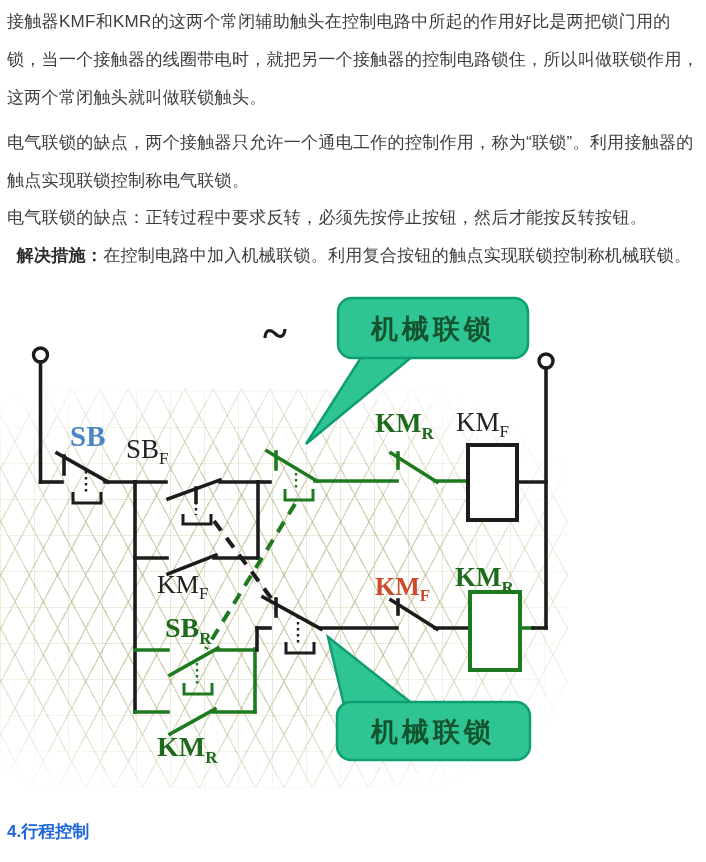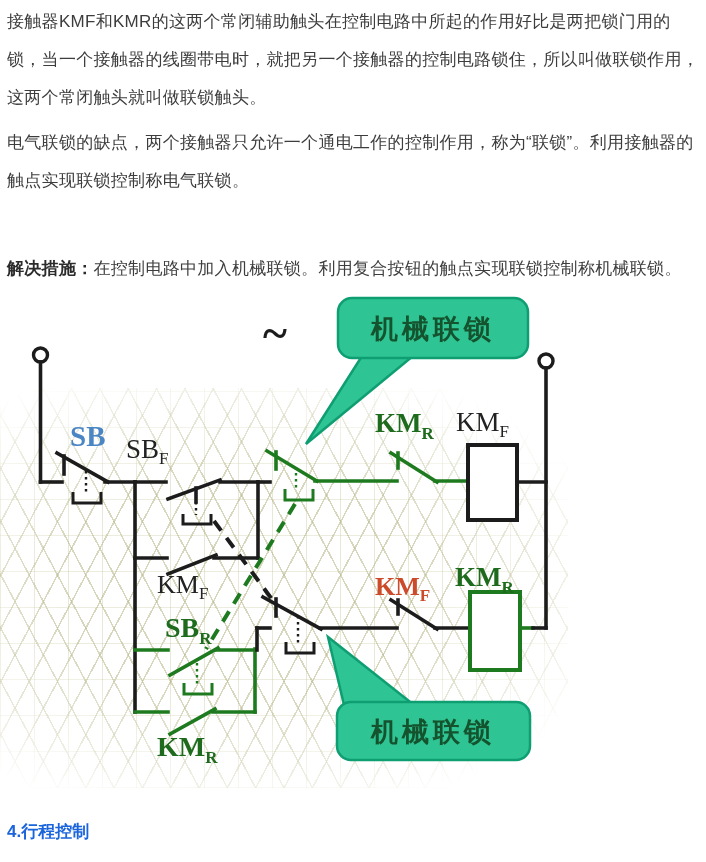--- a/index.html
+++ b/index.html
@@ -3,21 +3,21 @@
 <meta charset="utf-8">
 <style>
   html,body{margin:0;padding:0;}
   body{width:706px;height:862px;background:#ffffff;font-family:"Liberation Sans","DejaVu Sans",sans-serif;}
   .page{position:relative;width:706px;height:862px;overflow:hidden;background:#fff;}
 
   .para{position:absolute;left:7px;width:694px;font-size:17px;line-height:38px;color:#3d3d3d;letter-spacing:.3px;}
   #p1{top:3px;}
   #p2{top:124px;}
   #p3{top:199px;}
-  #p4{top:250px;}
+  #p4{top:237px;text-align:center;}
   .bold{font-weight:bold;color:#2b2b2b;}
   .heading{position:absolute;left:7px;top:820px;font-size:17px;font-weight:bold;color:#1a64dc;}
 
   
   .grid-pattern{
     position:absolute;left:0;top:388px;width:568px;height:400px;
     background-image:
       repeating-linear-gradient(62deg,  rgba(183,183,138,.55) 0 1.5px, transparent 1.5px 25px),
       repeating-linear-gradient(-62deg, rgba(183,183,138,.55) 0 1.5px, transparent 1.5px 25px),
       repeating-linear-gradient(90deg,  rgba(196,196,150,.38) 0 1.3px, transparent 1.3px 34px),
@@ -48,20 +48,21 @@
   .callout-text{fill:var(--callout-text,#14532d);font-weight:bold;font-size:27px;letter-spacing:4px;text-anchor:middle;}
   .ac{fill:#1c1c1c;font-size:46px;font-weight:bold;}
 </style>
 </head>
 <body>
 
 <div class="page">
 
   <div class="para" id="p1">接触器KMF和KMR的这两个常闭辅助触头在控制电路中所起的作用好比是两把锁门用的锁，当一个接触器的线圈带电时，就把另一个接触器的控制电路锁住，所以叫做联锁作用，这两个常闭触头就叫做联锁触头。</div>
   <div class="para" id="p2">电气联锁的缺点，两个接触器只允许一个通电工作的控制作用，称为“联锁”。利用接触器的触点实现联锁控制称电气联锁。</div>
+  <div class="para" id="p3">电气联锁的缺点：正转过程中要求反转，必须先按停止按钮，然后才能按反转按钮。</div>
   <div class="para" id="p4"><span class="bold">解决措施：</span><span>在控制电路中加入机械联锁。利用复合按钮的触点实现联锁控制称机械联锁。</span></div>
 
   <div class="grid-pattern"></div>
 
   <svg class="circuit" width="570" height="505" viewBox="0 290 570 505">
 
     <g>
       <circle class="term wb" cx="40.5" cy="355" r="7"></circle>
       <line class="w wb" x1="40.5" y1="362" x2="40.5" y2="482"></line>
       <line class="w wb" x1="40.5" y1="482" x2="62" y2="482"></line>

